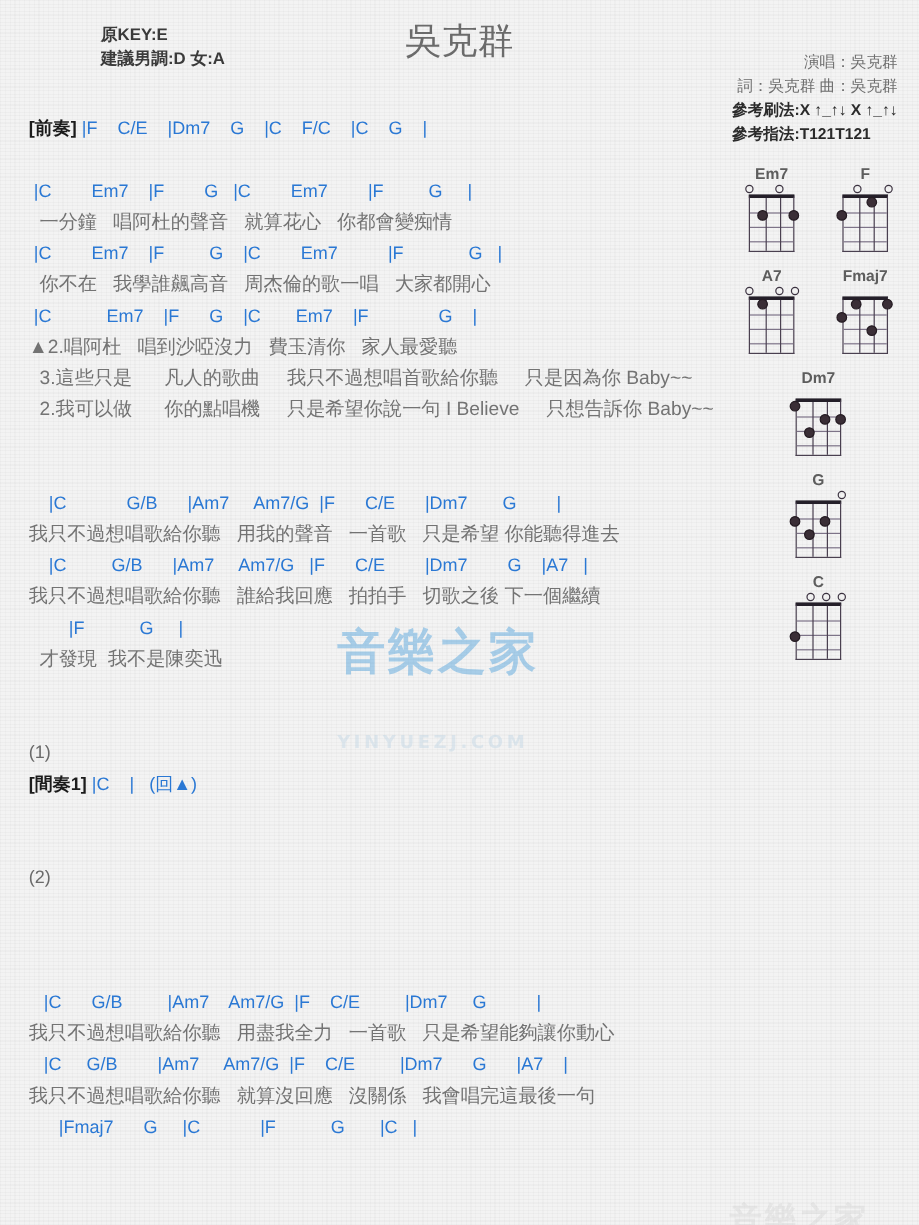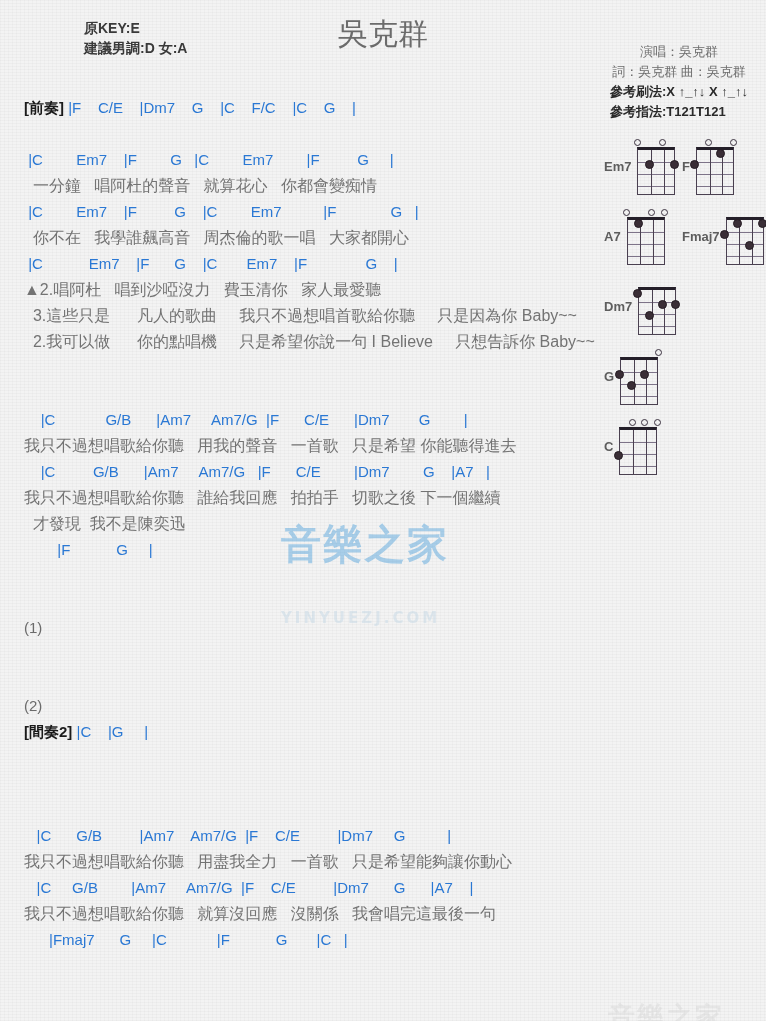--- a/index.html
+++ b/index.html
@@ -33,21 +33,21 @@
   }
   .title{
     position:absolute; left:0; top:14px; width:766px;
     text-align:center; font-size:30px; color:#6b6b6b;
     font-family:"DejaVu Sans","Liberation Sans",sans-serif;
   }
   .hdr-right{
     position:absolute; right:18px; top:42px;
     text-align:left; line-height:20px; white-space:nowrap;
   }
-  .hdr-right .r1,.hdr-right .r2{ font-size:13px; color:#6d6d6d; text-align:center;}
+  .hdr-right .r1,.hdr-right .r2{ font-size:13px; color:#6d6d6d; text-align:right;}
   .hdr-right .r3,.hdr-right .r4{ font-size:13px; font-weight:bold; color:#2a2a2a; }
 
   
   .sheet{ position:absolute; left:0; top:0; width:610px; }
   .line{
     white-space:pre;
     font-size:15px;
     line-height:26px;
     font-family:"Liberation Sans","DejaVu Sans",sans-serif;
   }
@@ -55,21 +55,21 @@
   .lyricline{ color:#737373; font-size:16px; }
   .sectionline{ color:#2a78d4; }
   .sectionline .tag{ color:#1b1b1b; font-weight:bold; }
   .marknum{ color:#6b6b6b; font-size:15px; }
 
   .spacer{ height:26px; }
 
   
   .diagrams{ position:absolute; right:6px; top:138px; width:156px; }
   .dgrid{ display:flex; flex-wrap:wrap; }
-  .dcell{ width:78px; display:flex; flex-direction:row; align-items:center; margin-bottom:12px; }
+  .dcell{ width:78px; display:flex; flex-direction:column; align-items:center; margin-bottom:12px; }
   .dcell.solo{ width:156px; }
   .dname{ font-size:13px; font-weight:bold; color:#5d5d5d; line-height:14px; margin-bottom:1px; }
   .dwrap{ position:relative; width:50px; height:58px; }
   .opens{ position:absolute; top:0; left:0; width:50px; height:9px; }
   .opens i{
     position:absolute; top:1px; width:7px; height:7px;
     border:1.4px solid #3b3240; border-radius:50%;
     background:transparent; display:block;
   }
   .grid{
@@ -131,29 +131,29 @@
       <div class="line chordline"> |C           Em7    |F      G    |C       Em7    |F              G    |</div>
       <div class="line lyricline">▲2.唱阿杜   唱到沙啞沒力   費玉清你   家人最愛聽</div>
       <div class="line lyricline">  3.這些只是      凡人的歌曲     我只不過想唱首歌給你聽     只是因為你 Baby~~</div>
       <div class="line lyricline">  2.我可以做      你的點唱機     只是希望你說一句 I Believe     只想告訴你 Baby~~</div>
       <div class="spacer"></div>
       <div class="spacer"></div>
       <div class="line chordline">    |C            G/B      |Am7     Am7/G  |F      C/E      |Dm7       G        |</div>
       <div class="line lyricline">我只不過想唱歌給你聽   用我的聲音   一首歌   只是希望 你能聽得進去</div>
       <div class="line chordline">    |C         G/B      |Am7     Am7/G   |F      C/E        |Dm7        G    |A7   |</div>
       <div class="line lyricline">我只不過想唱歌給你聽   誰給我回應   拍拍手   切歌之後 下一個繼續</div>
+      <div class="line chordline">        |F           G     |</div>
       <div class="line lyricline">  才發現  我不是陳奕迅</div>
-      <div class="line chordline">        |F           G     |</div>
       <div class="spacer"></div>
       <div class="spacer"></div>
       <div class="line marknum">(1)</div>
+      <div class="line sectionline"><span class="tag">[間奏1]</span><span> |C    |   (回▲)</span></div>
       <div class="spacer"></div>
       <div class="spacer"></div>
       <div class="line marknum">(2)</div>
-      <div class="line sectionline"><span class="tag">[間奏2]</span><span> |C    |G     |</span></div>
       <div class="spacer"></div>
       <div class="spacer"></div>
       <div class="spacer"></div>
       <div class="line chordline">   |C      G/B         |Am7    Am7/G  |F    C/E         |Dm7     G          |</div>
       <div class="line lyricline">我只不過想唱歌給你聽   用盡我全力   一首歌   只是希望能夠讓你動心</div>
       <div class="line chordline">   |C     G/B        |Am7     Am7/G  |F    C/E         |Dm7      G      |A7    |</div>
       <div class="line lyricline">我只不過想唱歌給你聽   就算沒回應   沒關係   我會唱完這最後一句</div>
       <div class="line chordline">      |Fmaj7      G     |C            |F           G       |C   |</div>
     </div>
 

